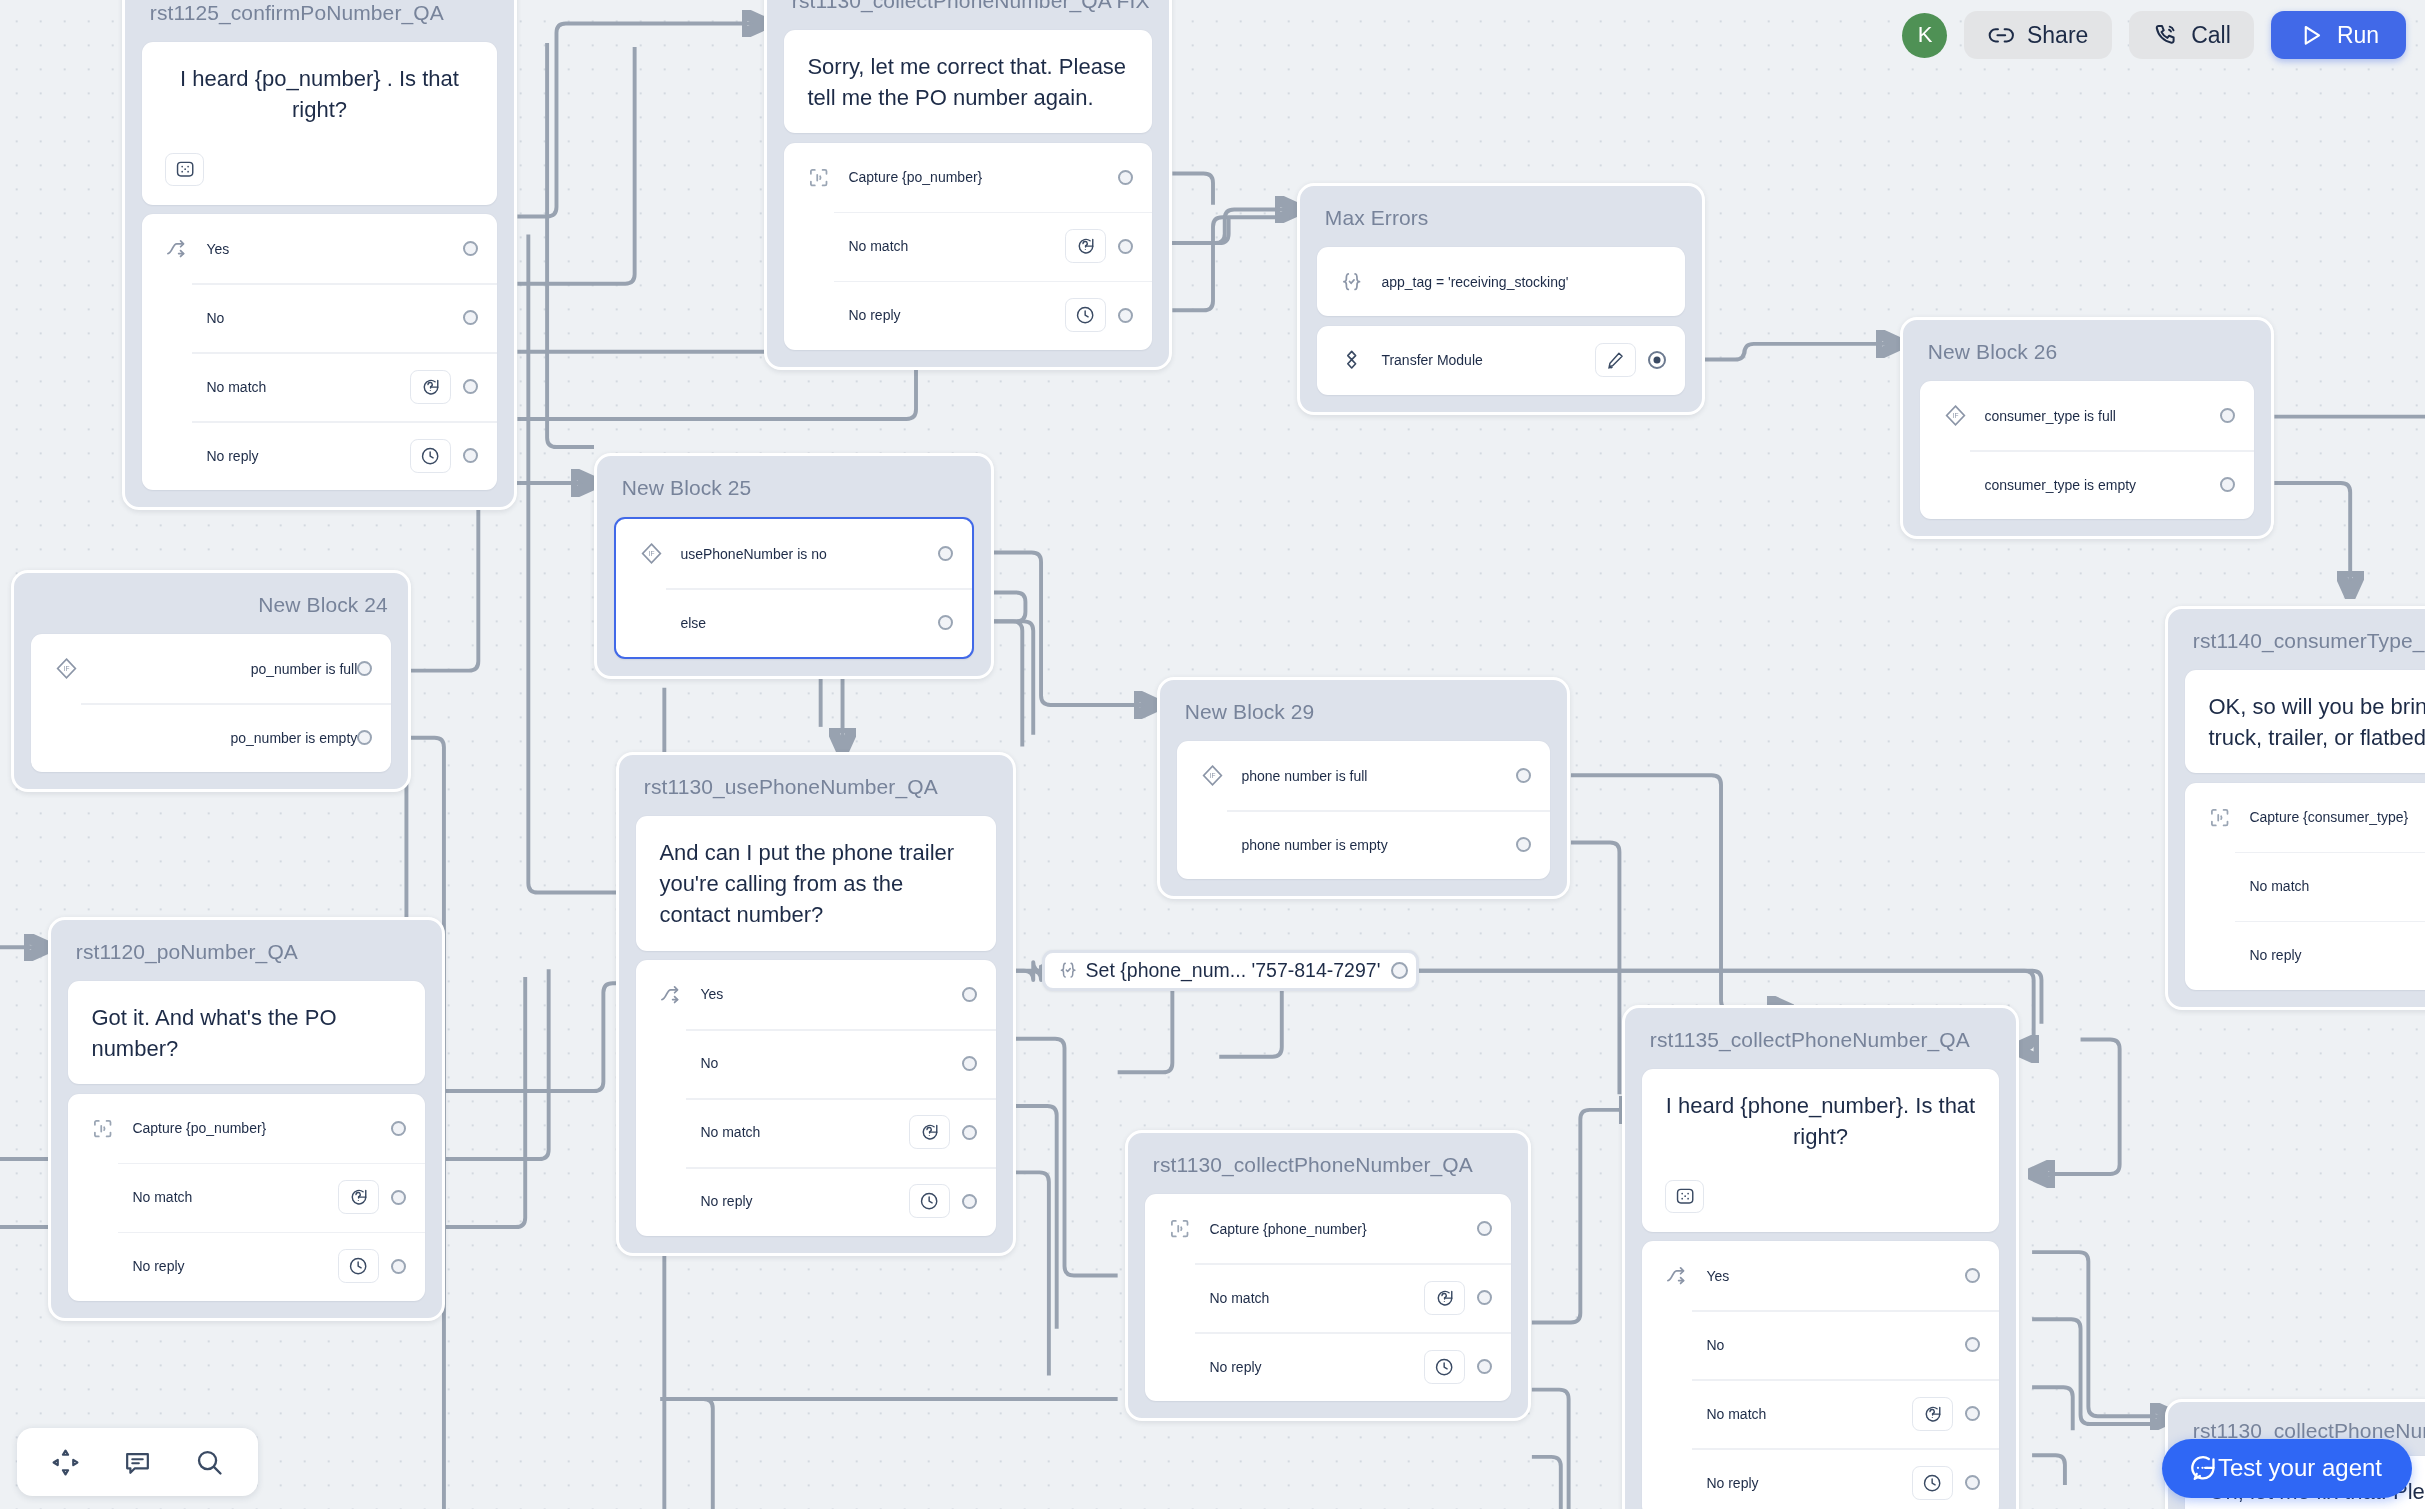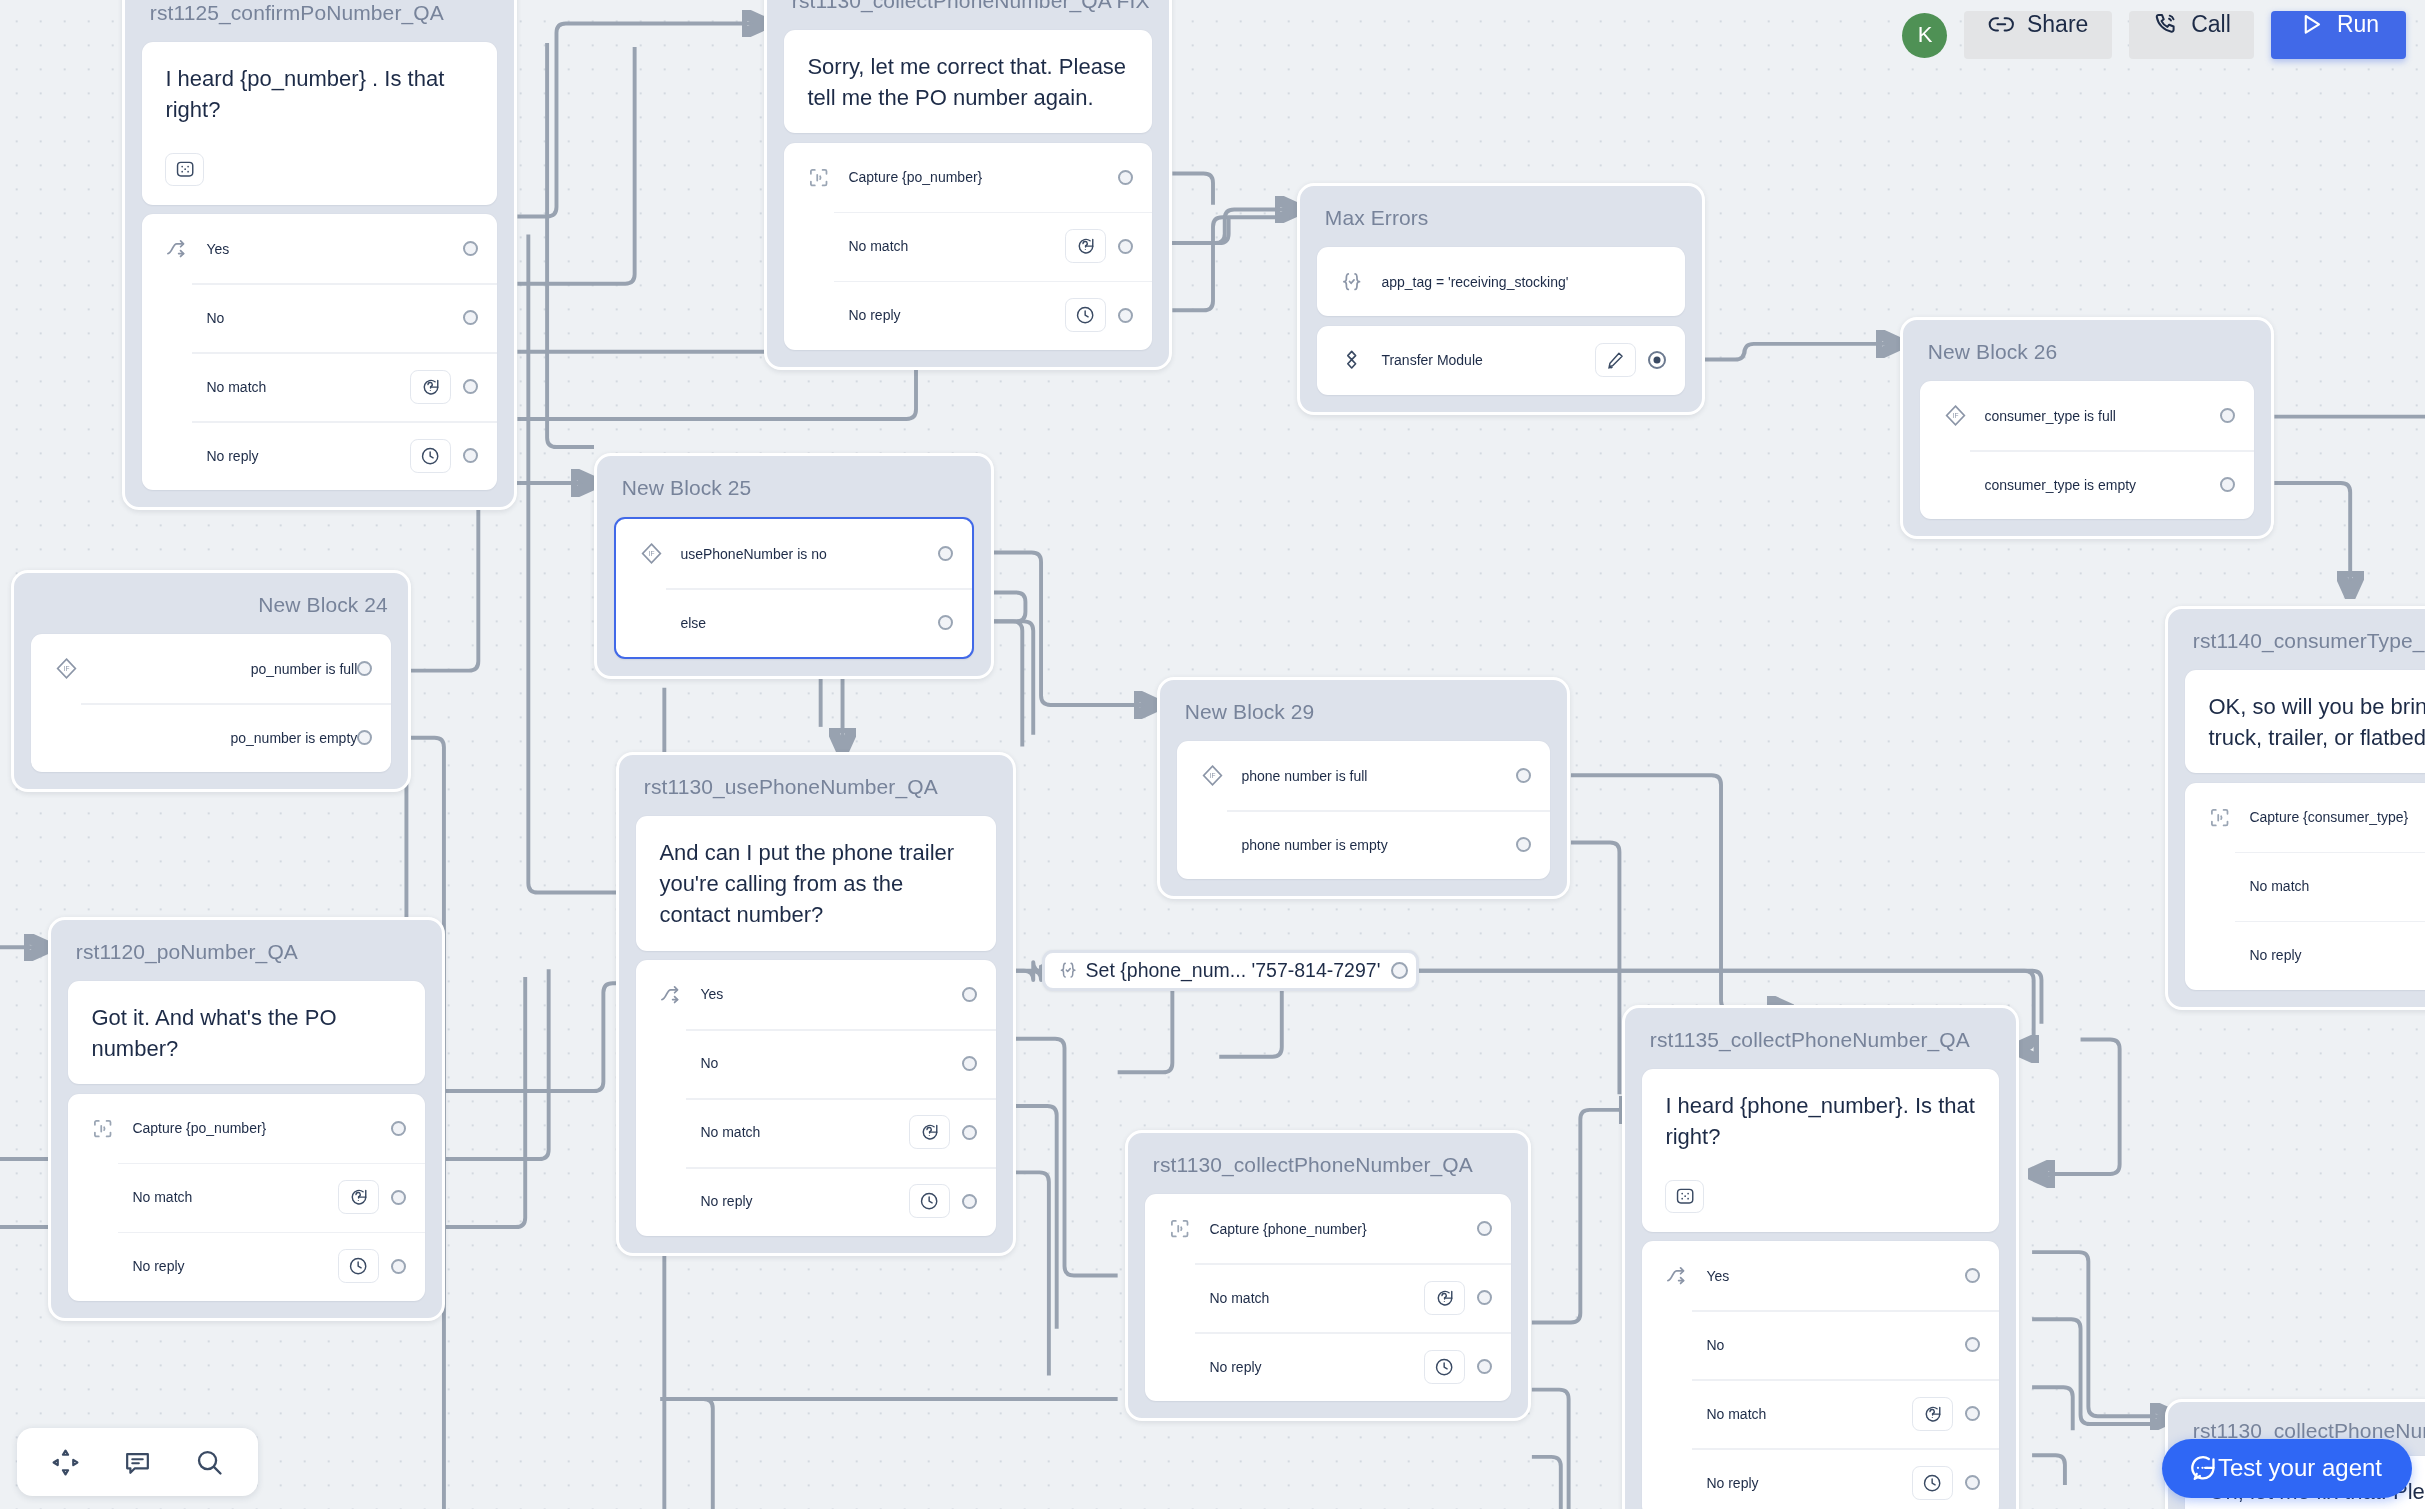--- a/index.html
+++ b/index.html
@@ -47,21 +47,21 @@
   }
   .card + .card { margin-top: 9.4px; }
   .card.selected { border: 2.3px solid #4169e8; }
 
   .prompt {
     padding: 20.3px 23.4px 20.3px 23.4px;
     font-size: 22px;
     line-height: 1.42;
     color: #1d2b47;
   }
-  .prompt.with-chip { padding-bottom: 14px; }
+  .prompt.with-chip { padding-bottom: 14px; text-align: center; }
   .chip {
     display: inline-flex; align-items: center; justify-content: center;
     width: 39px; height: 33px;
     border: 1.6px solid #e3e7ee;
     border-radius: 7.8px;
     margin-top: 14px;
   }
 
   
   .rows { padding: 0 0 0 0; }
@@ -131,23 +131,23 @@
     display: flex; align-items: center; gap: 17px;
     z-index: 40;
   }
   .avatar {
     width: 45px; height: 45px; border-radius: 50%;
     background: #4f9155; color:#fff;
     display:flex; align-items:center; justify-content:center;
     font-size: 22px;
   }
   .tbtn {
-    display:flex; align-items:flex-start; gap: 12.5px;
+    display:flex; align-items:center; gap: 12.5px;
     height: 48px; padding: 0 23.4px;
-    border-radius: 4px;
+    border-radius: 13px;
     background: #e3e4e6;
     color: #1d2b47;
     font-size: 23px;
   }
   .tbtn.primary { background: #4169e8; color:#fff; padding: 0 26.6px; box-shadow: 0 2.3px 6.3px rgba(65,105,232,.35); }
 
   
   #bottombar {
     position:absolute; left: 17px; bottom: 14px;
     display:flex; align-items:center; gap: 0;

